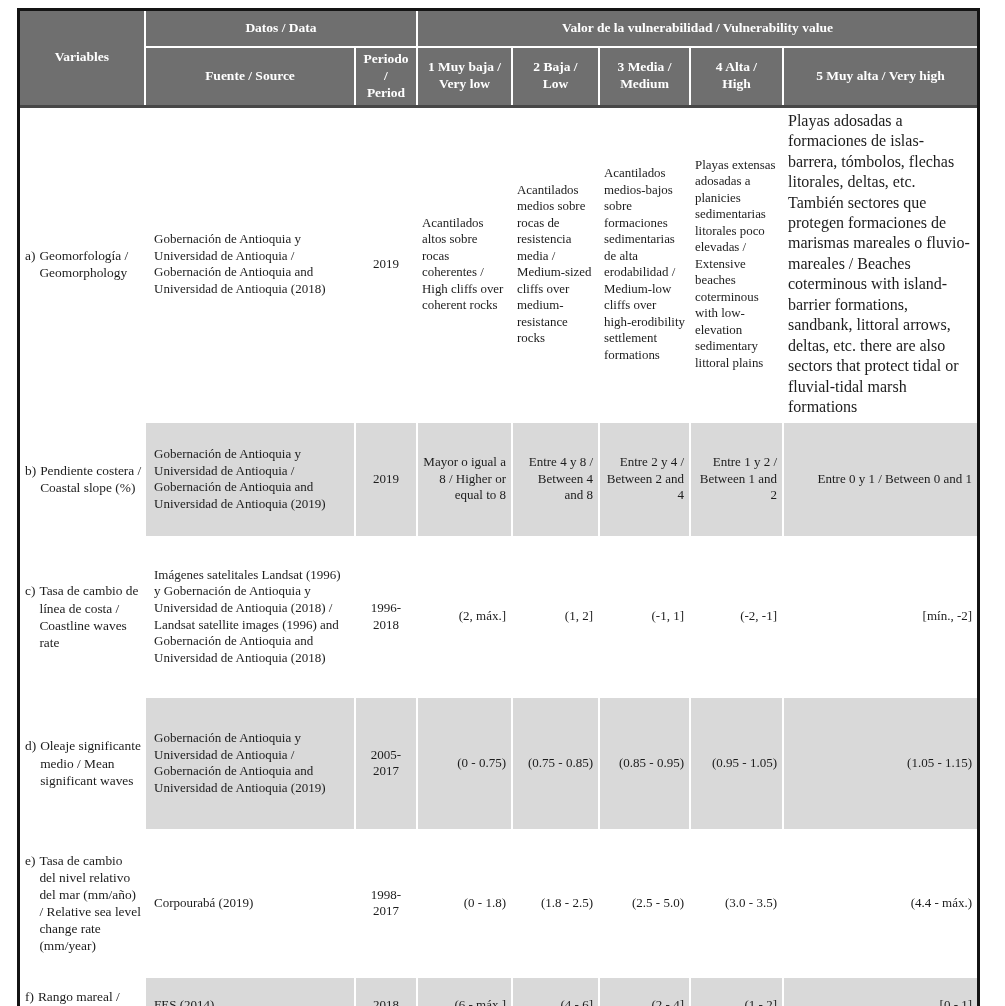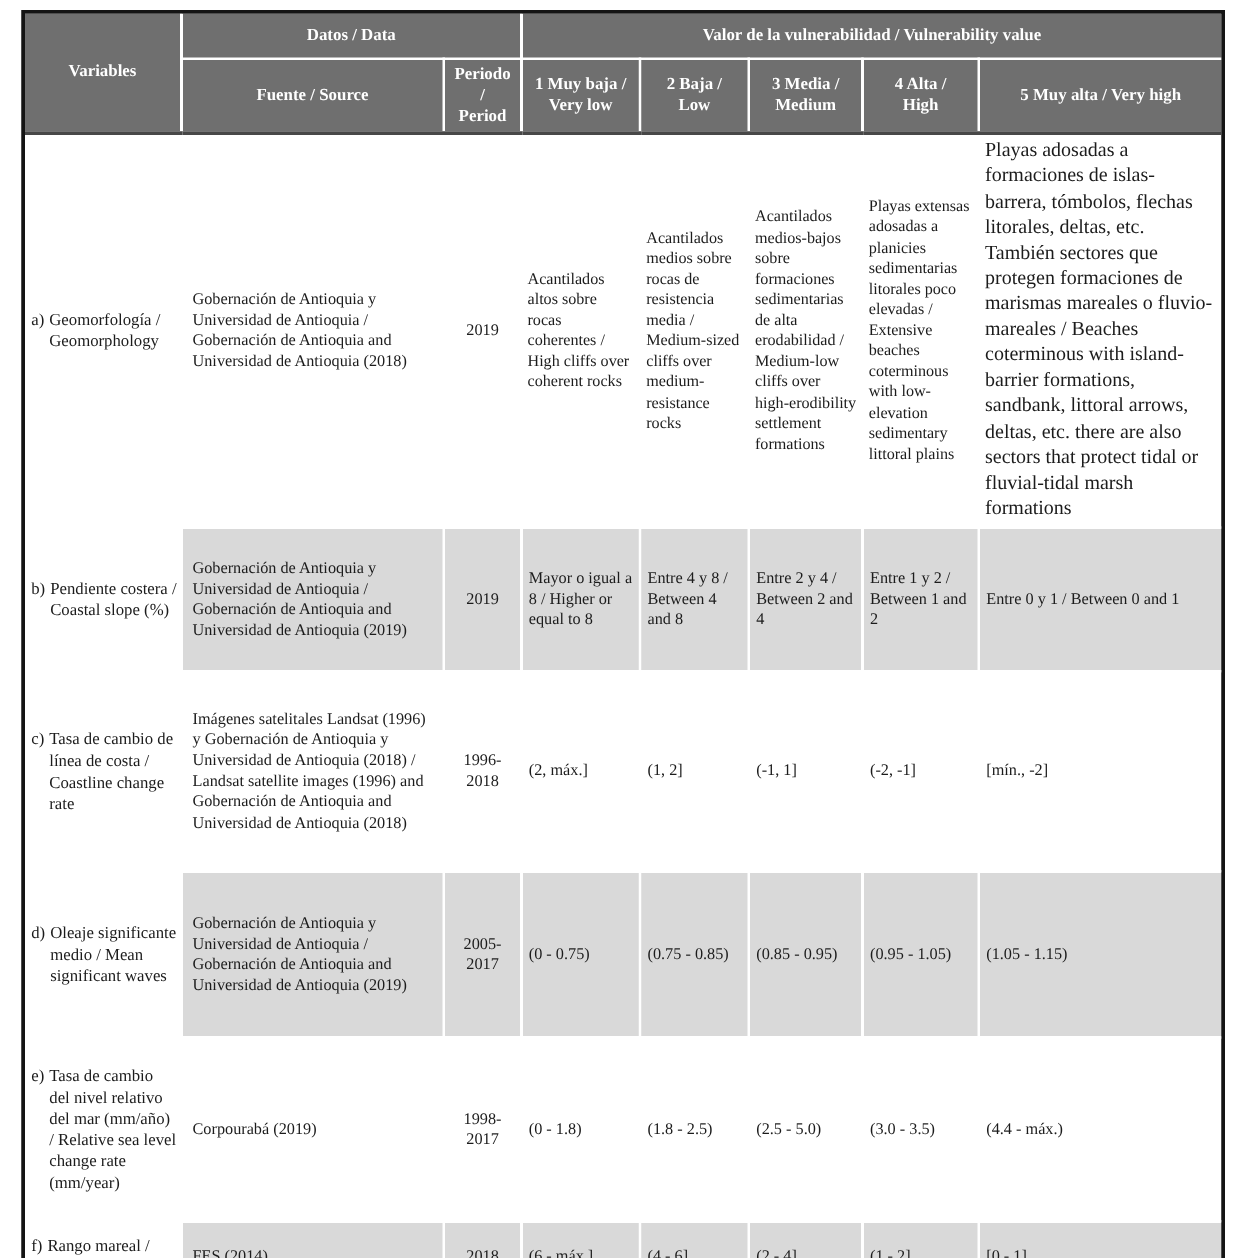--- a/index.html
+++ b/index.html
@@ -53,21 +53,21 @@
   }
   tr.shaded td.shadeable { background: #d9d9d9; }
 
   td.var-cell { padding: 3px 2px 3px 5px; font-size: 13.4px; }
   .var-flex { display: flex; gap: 4px; align-items: flex-start; }
   .var-label { flex: 0 0 auto; }
   .var-text { flex: 1 1 auto; }
 
   td.source-cell { text-align: left; padding: 3px 4px 3px 8px; margin-top: 40px; }
   td.period-cell { text-align: center; white-space: pre-line; }
-  td.value-cell  { text-align: left; }
+  td.value-cell  { text-align: right; }
   tr.row-a td.value-cell { text-align: left; font-size: 12.9px; padding: 3px 4px; }
   tr.row-a td.value-cell.wide { font-size: 16px; }
 
   
   tr.hrow1 { height: 36px; }
   tr.hrow2 { height: 50px; }
   tr.row-a { height: 296px; }
   tr.row-b { height: 115px; }
   tr.row-c { height: 160px; }
   tr.row-d { height: 133px; }
@@ -141,21 +141,21 @@
         <td class="value-cell shadeable">Entre 4 y 8 / Between 4 and 8</td>
         <td class="value-cell shadeable">Entre 2 y 4 / Between 2 and 4</td>
         <td class="value-cell shadeable">Entre 1 y 2 / Between 1 and 2</td>
         <td class="value-cell shadeable">Entre 0 y 1 / Between 0 and 1</td>
       </tr>
 
       <tr class="row-c">
         <td class="var-cell">
           <div class="var-flex">
             <span class="var-label">c)</span>
-            <span class="var-text">Tasa de cambio de línea de costa / Coastline change rate</span>
+            <span class="var-text">Tasa de cambio de línea de costa / Coastline waves rate</span>
           </div>
         </td>
         <td class="source-cell shadeable">Imágenes satelitales Landsat (1996) y Gobernación de Antioquia y Universidad de Antioquia (2018) / Landsat satellite images (1996) and Gobernación de Antioquia and Universidad de Antioquia (2018)</td>
         <td class="period-cell shadeable">1996-
 2018</td>
         <td class="value-cell shadeable">(2, máx.]</td>
         <td class="value-cell shadeable">(1, 2]</td>
         <td class="value-cell shadeable">(-1, 1]</td>
         <td class="value-cell shadeable">(-2, -1]</td>
         <td class="value-cell shadeable">[mín., -2]</td>

